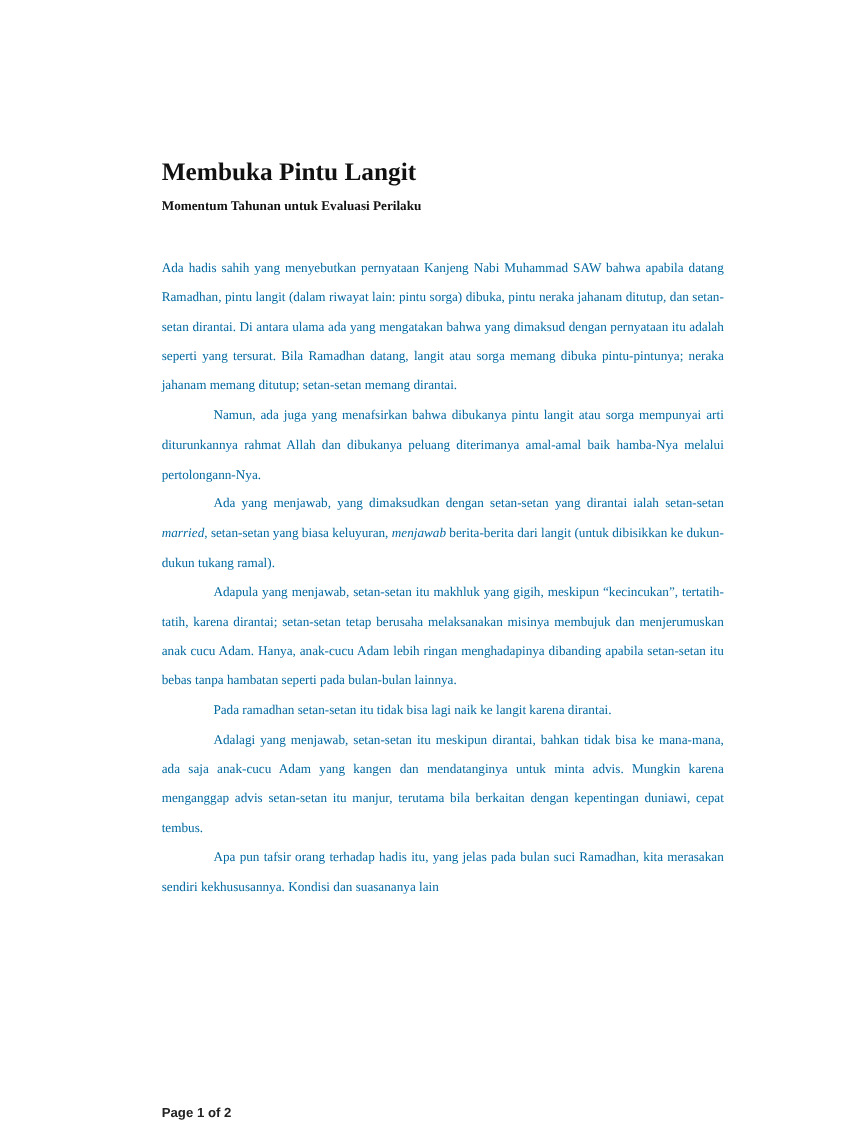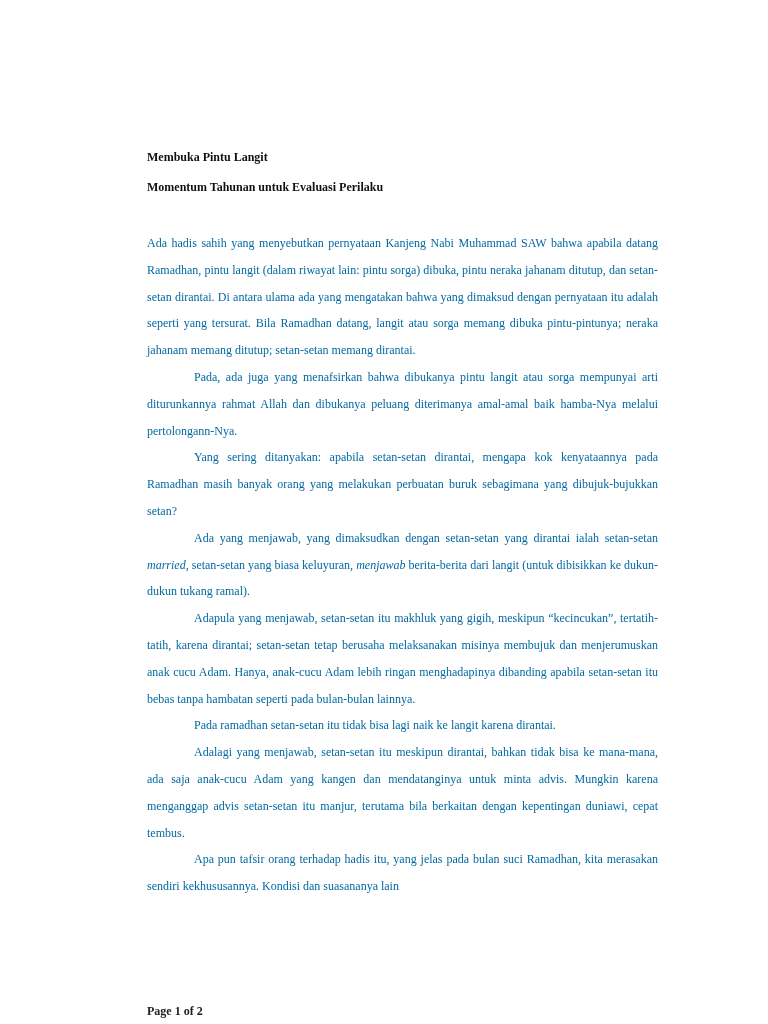--- a/index.html
+++ b/index.html
@@ -6,49 +6,48 @@
     body { width: 768px; height: 1024px; position: relative; overflow: hidden; }
     .page {
       position: absolute; left: 0; top: 0; width: 768px; height: 1024px;
       background: #ffffff; color: #1a1a1a;
       font-family: "Liberation Serif", "DejaVu Serif", serif;
     }
     .content {
       position: absolute; left: 147px; top: 144px; width: 511px;
     }
     .title {
-      font-size: 12px; font-weight: bold; margin: 0; line-height: 26px; color: #111;
+      font-size: 23px; font-weight: bold; margin: 0; line-height: 26px; color: #111;
     }
     .subtitle {
       font-size: 12px; font-weight: bold; margin: 6px 0 0 0; line-height: 22px; color: #111;
     }
     .body-text { margin-top: 32px; }
     .para {
       font-size: 12px; line-height: 26.8px; text-align: justify; margin: 0; color: #0369a1;
     }
     .para.indent { text-indent: 47px; }
     .para em { }
     .footer {
       position: absolute; left: 147px; top: 1004px;
-      font-family: Liberation Serif, serif;
+      font-family: Liberation Sans, sans-serif;
       font-size: 12px; font-weight: bold; color: #222;
     }
   </style>
 </head>
 <body>
 
 <div class="page">
   <div class="content">
     <h1 class="title">Membuka Pintu Langit</h1>
     <h2 class="subtitle">Momentum Tahunan untuk Evaluasi Perilaku</h2>
 
     <div class="body-text">
       <p class="para">Ada hadis sahih yang menyebutkan pernyataan Kanjeng Nabi Muhammad SAW bahwa apabila datang Ramadhan, pintu langit (dalam riwayat lain: pintu sorga) dibuka, pintu neraka jahanam ditutup, dan setan-setan dirantai. Di antara ulama ada yang mengatakan bahwa yang dimaksud dengan pernyataan itu adalah seperti yang tersurat. Bila Ramadhan datang, langit atau sorga memang dibuka pintu-pintunya; neraka jahanam memang ditutup; setan-setan memang dirantai.</p>
-      <p class="para indent">Pada, ada juga yang menafsirkan bahwa dibukanya pintu langit atau sorga mempunyai arti diturunkannya rahmat Allah dan dibukanya peluang diterimanya amal-amal baik hamba-Nya melalui pertolongann-Nya.</p>
-      <p class="para indent">Yang sering ditanyakan: apabila setan-setan dirantai, mengapa kok kenyataannya pada Ramadhan masih banyak orang yang melakukan perbuatan buruk sebagimana yang dibujuk-bujukkan setan?</p>
+      <p class="para indent">Namun, ada juga yang menafsirkan bahwa dibukanya pintu langit atau sorga mempunyai arti diturunkannya rahmat Allah dan dibukanya peluang diterimanya amal-amal baik hamba-Nya melalui pertolongann-Nya.</p>
       <p class="para indent"><span>Ada yang menjawab, yang dimaksudkan dengan setan-setan yang dirantai ialah setan-setan </span><em>married</em><span>, setan-setan yang biasa keluyuran, </span><em>menjawab</em><span> berita-berita dari langit (untuk dibisikkan ke dukun-dukun tukang ramal).</span></p>
       <p class="para indent">Adapula yang menjawab, setan-setan itu makhluk yang gigih, meskipun “kecincukan”, tertatih-tatih, karena dirantai; setan-setan tetap berusaha melaksanakan misinya membujuk dan menjerumuskan anak cucu Adam. Hanya, anak-cucu Adam lebih ringan menghadapinya dibanding apabila setan-setan itu bebas tanpa hambatan seperti pada bulan-bulan lainnya.</p>
       <p class="para indent">Pada ramadhan setan-setan itu tidak bisa lagi naik ke langit karena dirantai.</p>
       <p class="para indent">Adalagi yang menjawab, setan-setan itu meskipun dirantai, bahkan tidak bisa ke mana-mana, ada saja anak-cucu Adam yang kangen dan mendatanginya untuk minta advis. Mungkin karena menganggap advis setan-setan itu manjur, terutama bila berkaitan dengan kepentingan duniawi, cepat tembus.</p>
       <p class="para indent">Apa pun tafsir orang terhadap hadis itu, yang jelas pada bulan suci Ramadhan, kita merasakan sendiri kekhususannya. Kondisi dan suasananya lain</p>
     </div>
   </div>
 
   <div class="footer">Page 1 of 2</div>
 </div>

